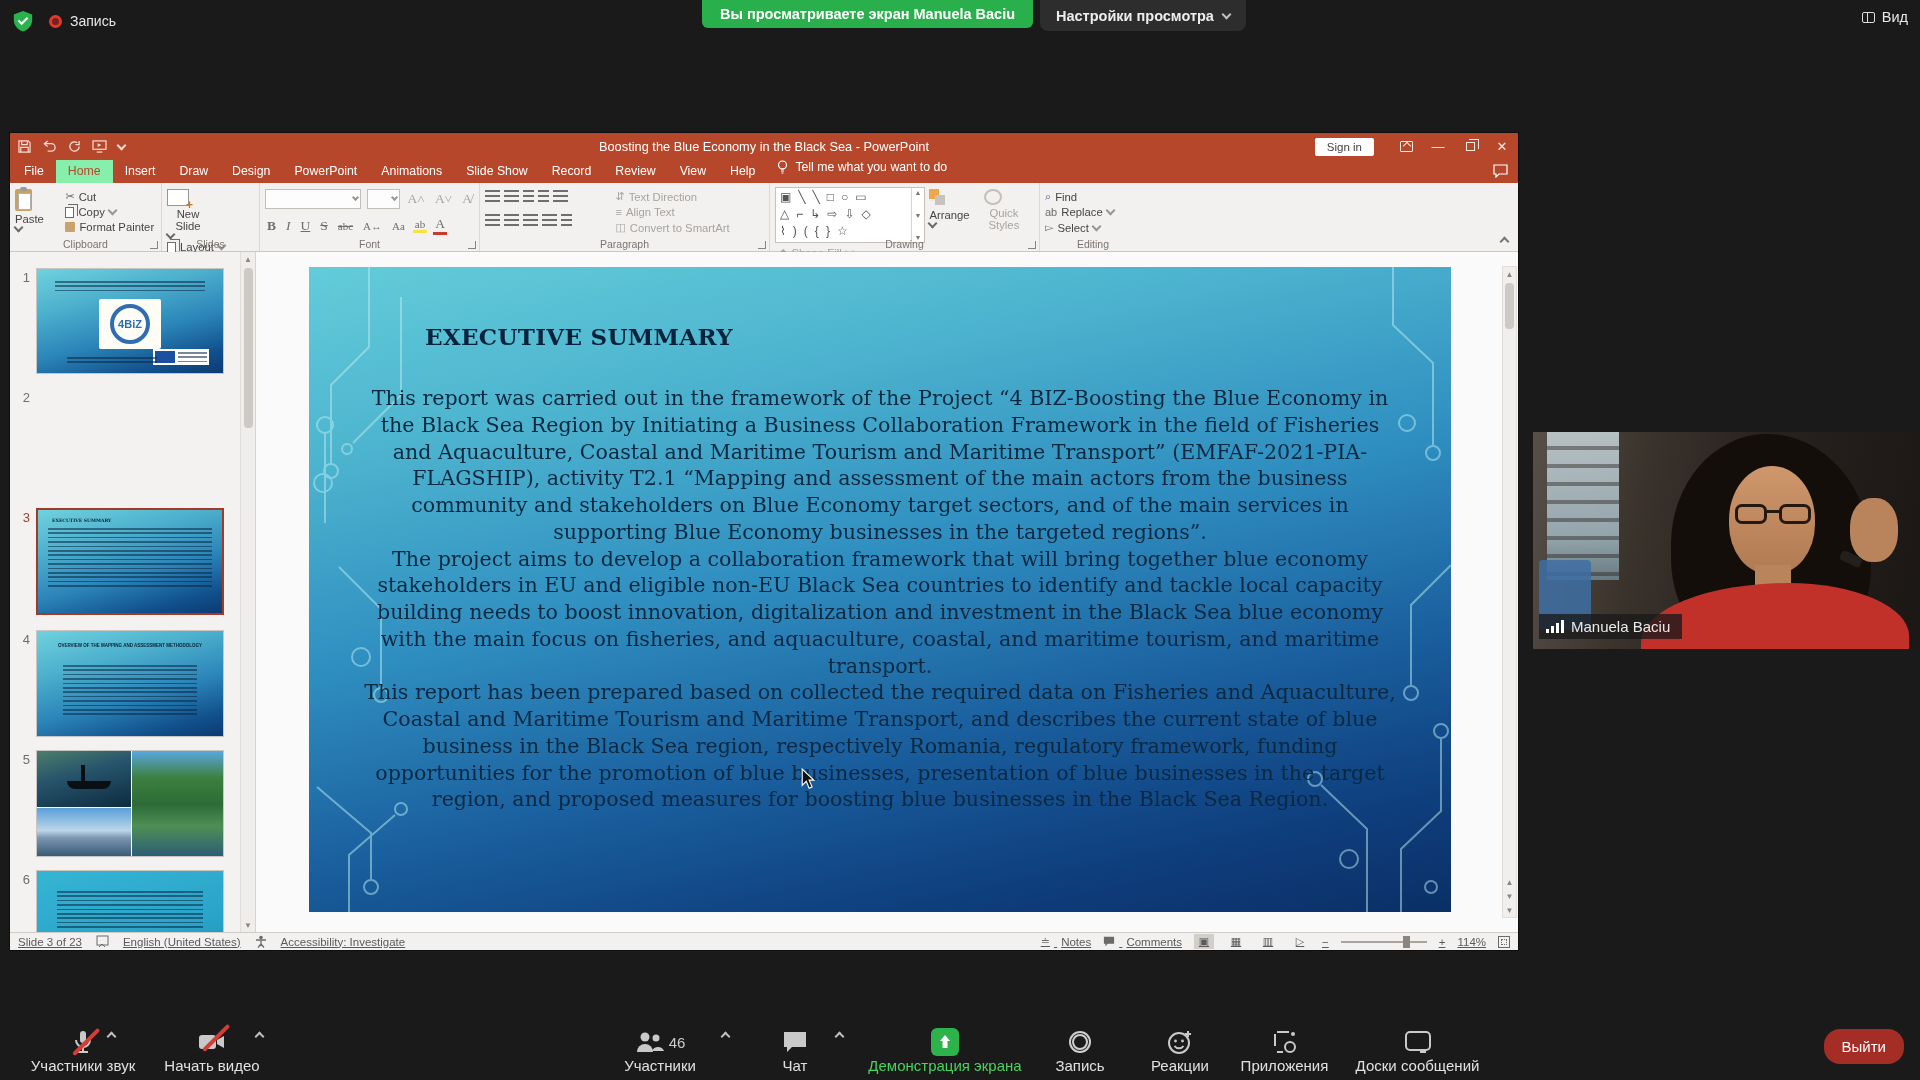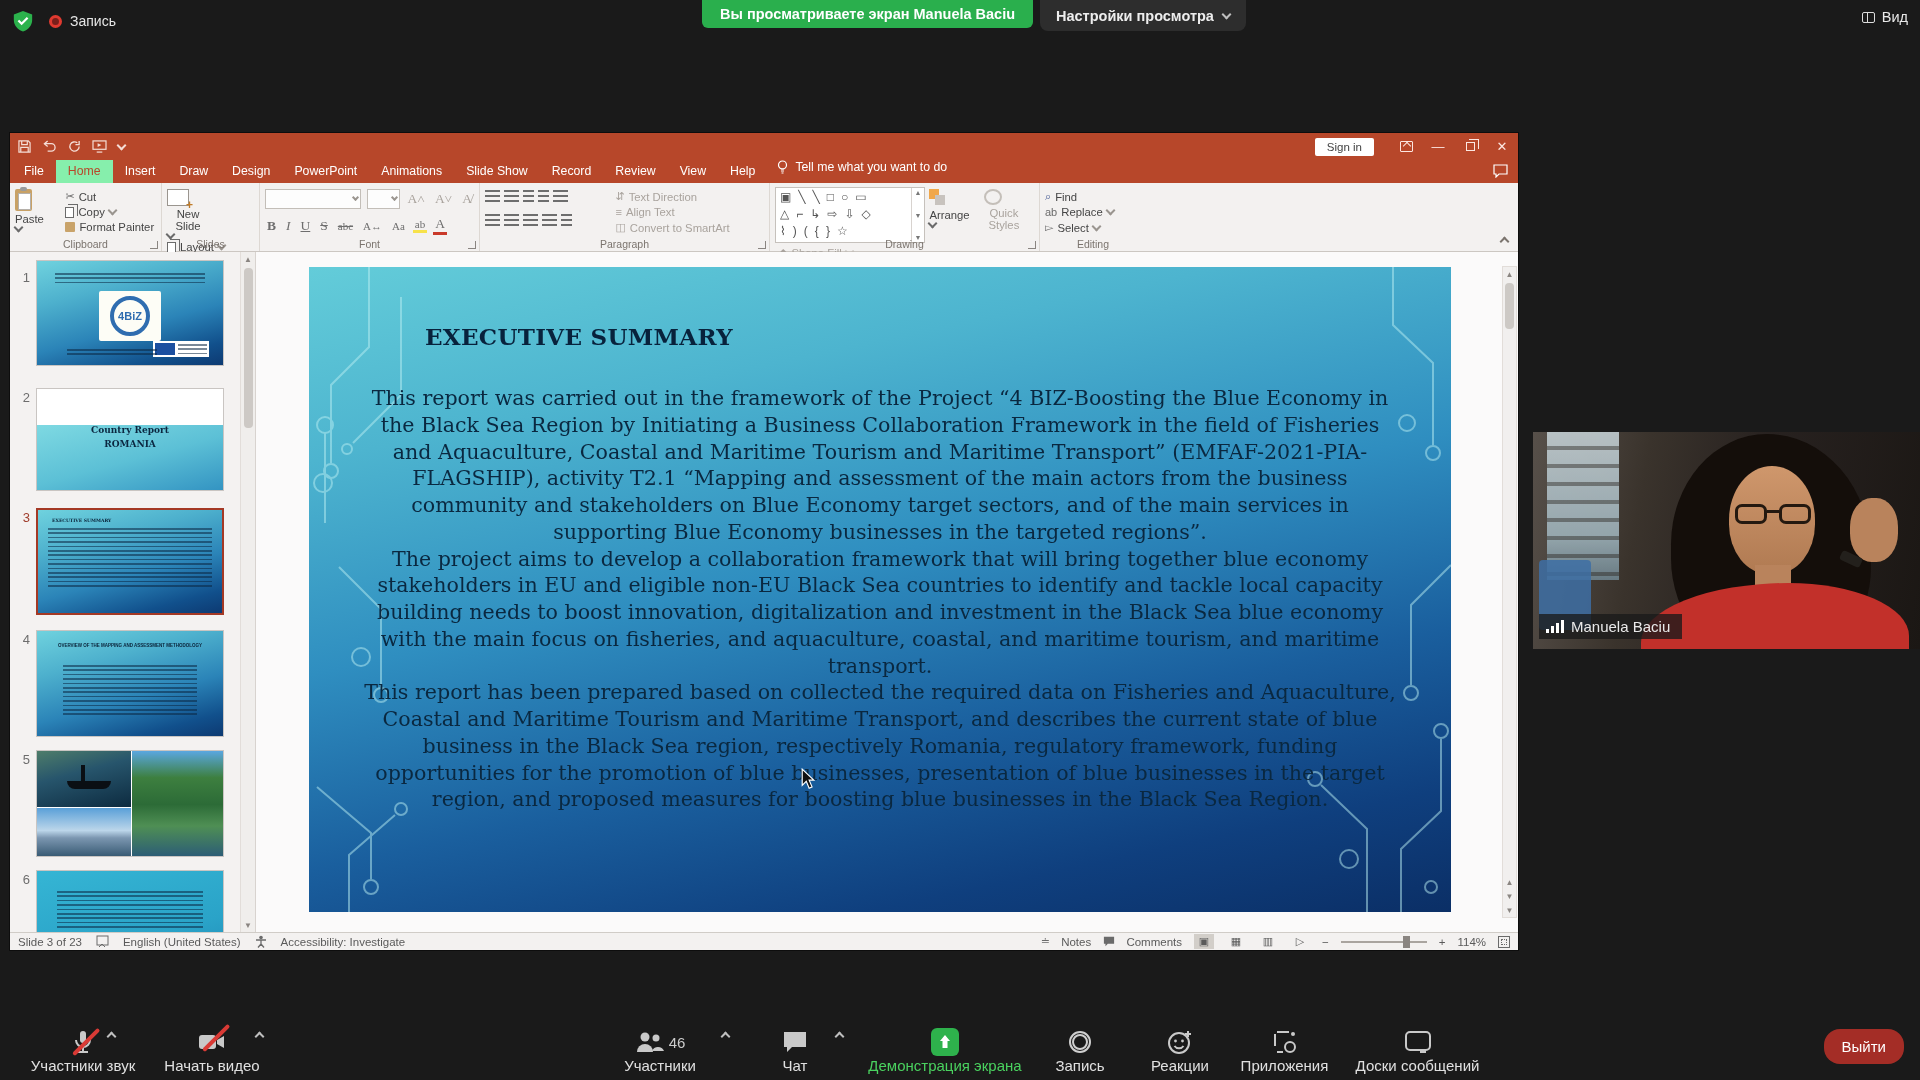--- a/index.html
+++ b/index.html
@@ -69,21 +69,21 @@
   .lines-ic { width:15px; height:12px; background:repeating-linear-gradient(to bottom,#6e6e6e 0 2px,transparent 2px 5px); }
   .lines-ic.short { width:11px; }
   .shapebox { width:150px; height:56px; background:#fff; border:1px solid #c6c1bc; display:inline-block;
               vertical-align:top; padding:1px 4px; position:relative; }
   .shaperow { display:flex; gap:7px; font-size:12px; color:#555; line-height:17px; }
   .shapebox .scrl { position:absolute; right:0; top:0; bottom:0; width:13px; border-left:1px solid #d8d3cf;
               display:flex; flex-direction:column; justify-content:space-between; align-items:center; font-size:7px; color:#777; padding:1px 0; }
   .arrange-ic { width:18px; height:18px; position:relative; }
   .arrange-ic i { position:absolute; width:10px; height:10px; display:block; }
   .statusbar { height:18px; background:#f3f1f0; border-top:1px solid #d0ccc7; display:flex; align-items:center;
-               font-size:11.5px; color:#5a5a5a; padding:0 8px; gap:14px; }
+               font-size:11.5px; color:#5a5a5a; padding:0 8px; gap:14px;text-decoration:underline; }
   .sb-right { display:flex; align-items:center; gap:12px; }
   .sb-spacer { flex:1; }
   .viewic { width:20px; height:15px; display:flex; align-items:center; justify-content:center; font-size:11px; color:#5a5a5a; }
   .viewic.active { background:#d2cec9; }
   .zoomtrack { width:86px; height:2px; background:#a9a49f; position:relative; }
   .zoomthumb { position:absolute; left:72%; top:-5px; width:7px; height:12px; background:#8a8581; }
   .fit-ic { width:12px; height:12px; border:1px solid #6a6a6a; position:relative; }
   .fit-ic::after { content:""; position:absolute; left:2px; top:2px; right:2px; bottom:2px; border:1px dotted #6a6a6a; }
 
   .pptbody { display:flex; height:680px; }
@@ -189,20 +189,21 @@
           <path d="M12 7 a5 5 0 1 1 -2-4" fill="none" stroke="#f5ddd6" stroke-width="1.4"></path>
           <path d="M12 1 V5 H8" fill="none" stroke="#f5ddd6" stroke-width="1.4"></path>
         </svg>
       <svg width="15" height="13" viewBox="0 0 16 14">
           <rect x="1" y="1" width="14" height="9" fill="none" stroke="#f5ddd6" stroke-width="1.3"></rect>
           <path d="M6 3.5 L10 5.5 L6 7.5 Z" fill="#f5ddd6"></path>
           <path d="M5 13 H11" stroke="#f5ddd6" stroke-width="1.3"></path>
         </svg>
       <span class="chev down" style="border-color:#f5ddd6"></span>
     </div>
+    <div class="ttl-text">Boosting the Blue Economy in the Black Sea - PowerPoint</div>
     <div class="ttl-right">
       <span class="signin">Sign in</span>
       <span class="winbtn">
           <span class="ribopts"></span>
         </span>
       <span class="winbtn">—</span>
       <span class="winbtn">
           <span class="restore-ic"></span>
         </span>
       <span class="winbtn">✕</span>
@@ -433,41 +434,35 @@
       <span class="grp-label">Editing</span>
     </div>
 
     <span class="chev up" style="position:absolute;right:10px;bottom:6px;border-color:#7b746e"></span>
   </div>
 
   <div class="pptbody">
     <div class="panel">
 
       <span class="tnum" style="top:18px">1</span>
-      <div class="thumb" style="top:8px;height:106px">
+      <div class="thumb" style="top:16px;height:106px">
         <div class="sgrad">
           <span class="txl" style="left:18px;right:18px;top:12px;height:13px"></span>
           <div style="position:absolute;left:62px;top:30px;width:62px;height:50px;background:#fdfdf6;border-radius:2px">
             <div style="position:absolute;left:11px;top:5px;width:40px;height:40px;border:4px solid #2f6db0;border-radius:50%;color:#2f6db0;font-size:11px;font-weight:bold;text-align:center;line-height:32px">4BiZ</div>
           </div>
           <div style="position:absolute;right:14px;bottom:8px;width:56px;height:16px;background:#fff">
             <div style="position:absolute;left:2px;top:2px;width:20px;height:12px;background:#1b4fa0"></div>
             <span class="txl" style="left:25px;right:2px;top:3px;height:10px"></span>
           </div>
           <span class="txl" style="left:30px;bottom:10px;width:90px;height:6px"></span>
         </div>
       </div>
 
       <span class="tnum" style="top:138px">2</span>
-      <div class="thumb" style="top:136px;height:103px">
-        <div class="sgrad light" style="text-align:center;color:#0b2740;font-weight:bold;font-family:'DejaVu Serif',serif">
-          <div style="margin-top:36px;font-size:9px">Country Report</div>
-          <div style="margin-top:4px;font-size:9px">ROMANIA</div>
-        </div>
-      </div>
 
       <span class="tnum" style="top:258px;color:#a03d2c">3</span>
       <div class="thumb sel" style="top:256px;height:107px">
         <div class="sgrad">
           <div style="position:absolute;left:14px;top:8px;font-size:4.5px;font-weight:bold;color:#0a2238;font-family:'DejaVu Serif',serif">EXECUTIVE SUMMARY</div>
           <span class="txl" style="left:10px;right:10px;top:18px;height:60px"></span>
         </div>
       </div>
 
       <span class="tnum" style="top:380px">4</span>

